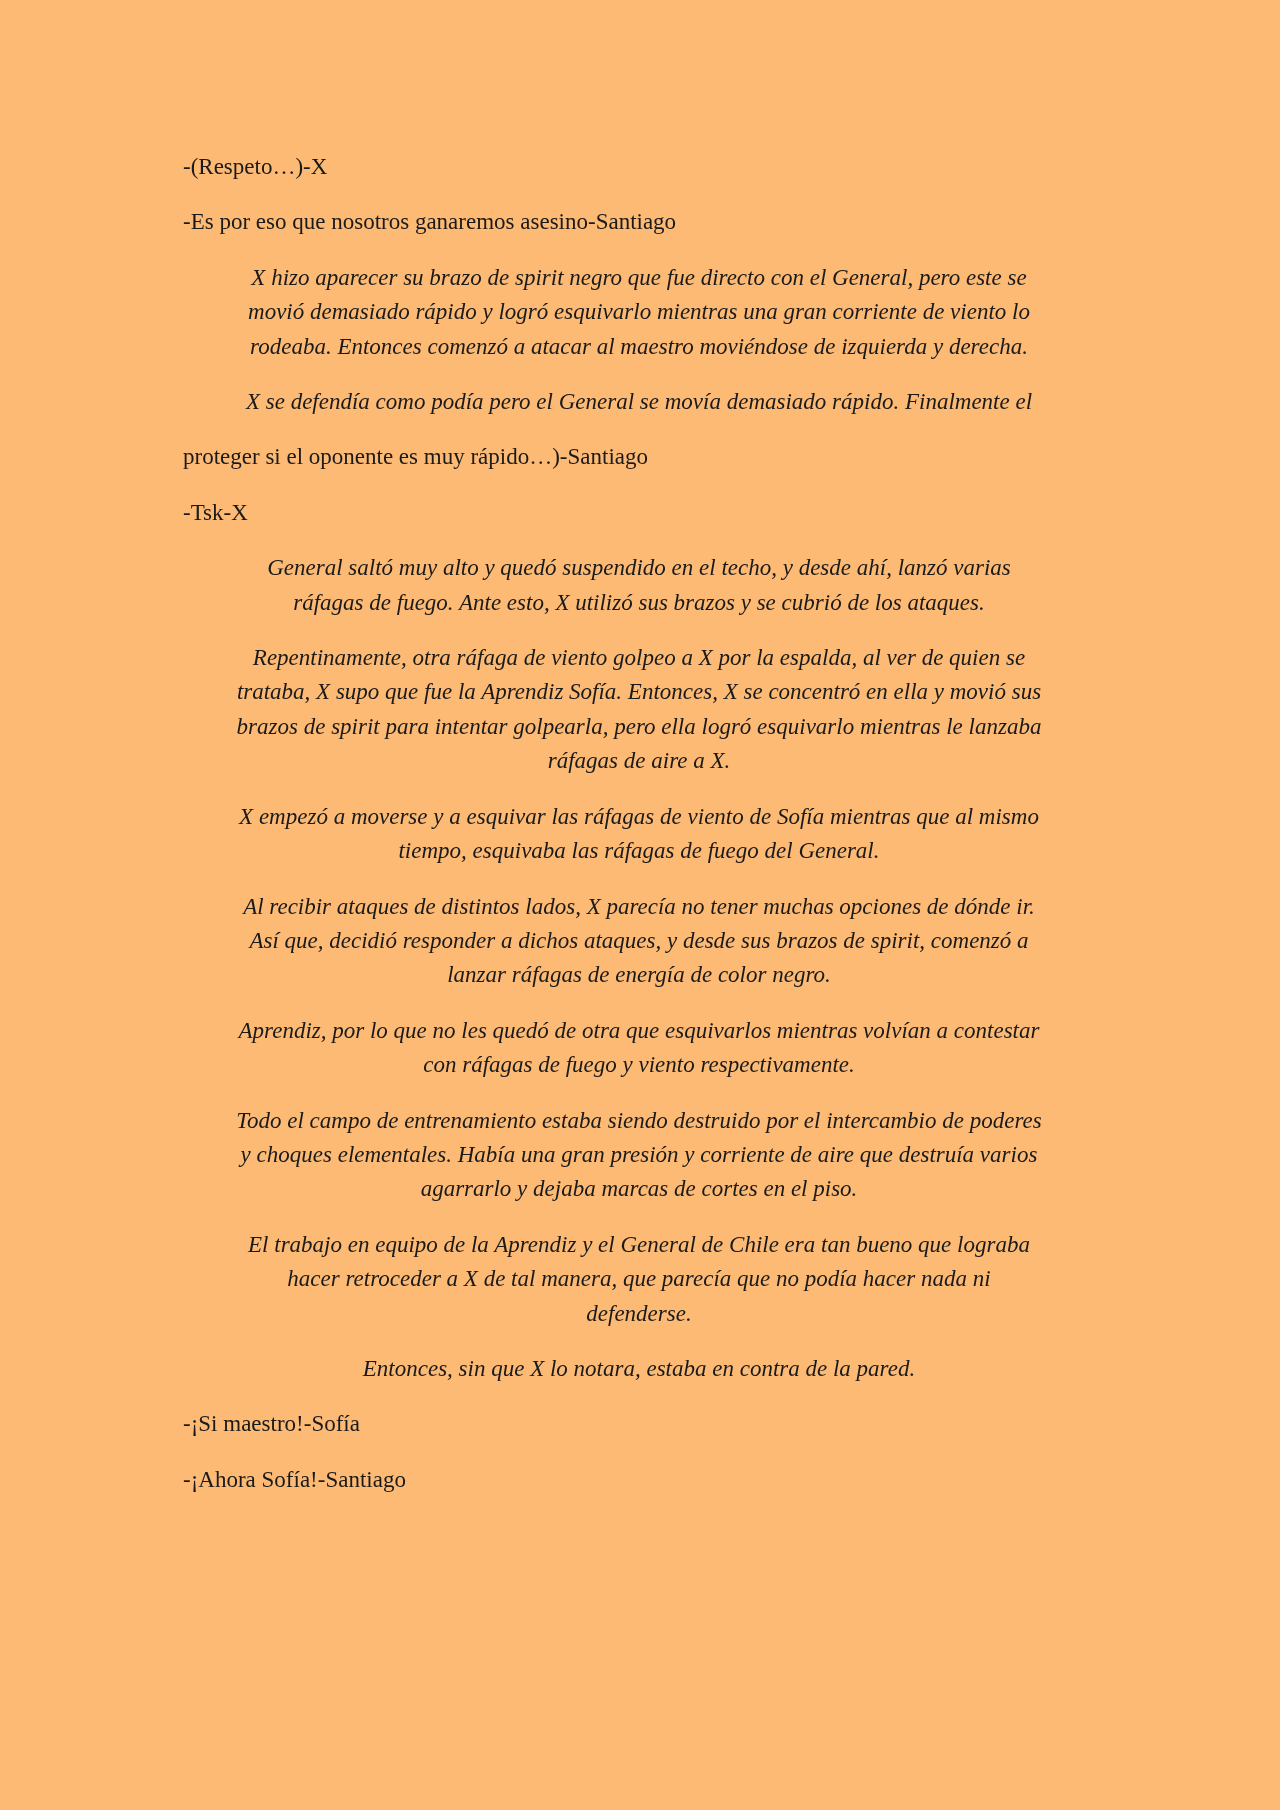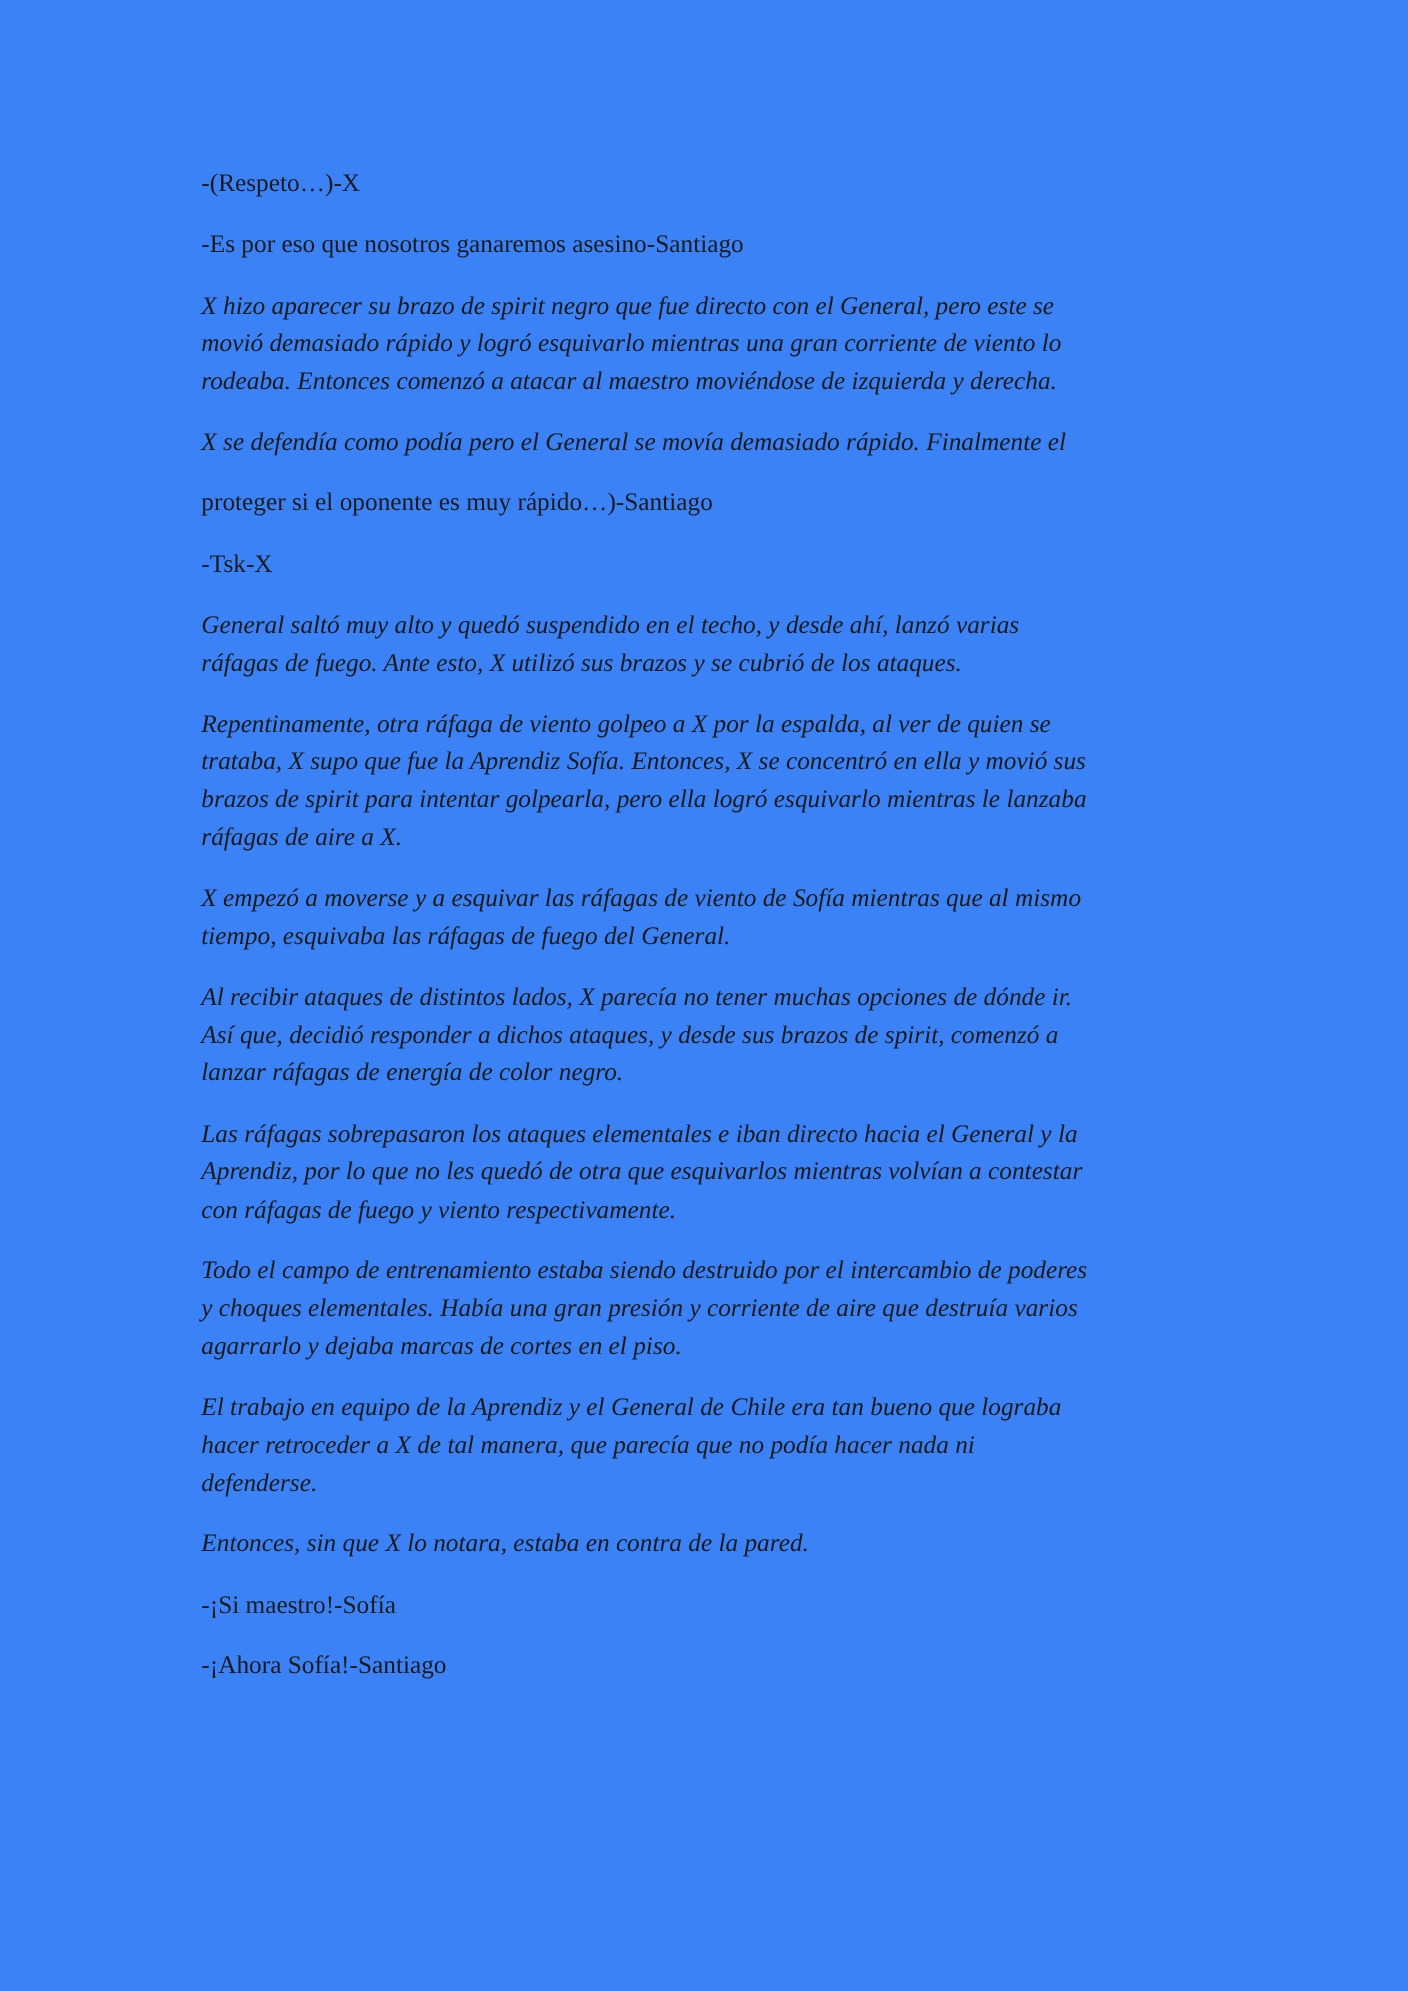--- a/index.html
+++ b/index.html
@@ -14,37 +14,38 @@
     overflow: hidden;
     font-family: "Liberation Serif", "DejaVu Serif", serif;
     color: #1a1a1a;
   }
   .page {
     position: absolute;
     left: 0;
     top: 0;
     width: 1280px;
     height: 1810px;
-    background: #3b82f6;
+    background: #fdba74;
   }
   .content {
     position: absolute;
     left: 183px;
     top: 150px;
     width: 912px;
   }
   .para {
     font-size: 23px;
     line-height: 34.4px;
     margin: 0 0 21px 0;
     padding: 0;
     white-space: normal;
   }
   .para.narrative {
     font-style: italic;
+    text-align: center;
   }
   .para.dialogue {
     font-style: normal;
   }
   .line {
     display: block;
     white-space: nowrap;
   }
 </style>
 </head>
@@ -96,21 +97,20 @@
       <span class="line">tiempo, esquivaba las ráfagas de fuego del General.</span>
     </p>
 
     <p class="para narrative">
       <span class="line">Al recibir ataques de distintos lados, X parecía no tener muchas opciones de dónde ir.</span>
       <span class="line">Así que, decidió responder a dichos ataques, y desde sus brazos de spirit, comenzó a</span>
       <span class="line">lanzar ráfagas de energía de color negro.</span>
     </p>
 
     <p class="para narrative">
-      <span class="line">Las ráfagas sobrepasaron los ataques elementales e iban directo hacia el General y la</span>
       <span class="line">Aprendiz, por lo que no les quedó de otra que esquivarlos mientras volvían a contestar</span>
       <span class="line">con ráfagas de fuego y viento respectivamente.</span>
     </p>
 
     <p class="para narrative">
       <span class="line">Todo el campo de entrenamiento estaba siendo destruido por el intercambio de poderes</span>
       <span class="line">y choques elementales. Había una gran presión y corriente de aire que destruía varios</span>
       <span class="line">agarrarlo y dejaba marcas de cortes en el piso.</span>
     </p>
 

